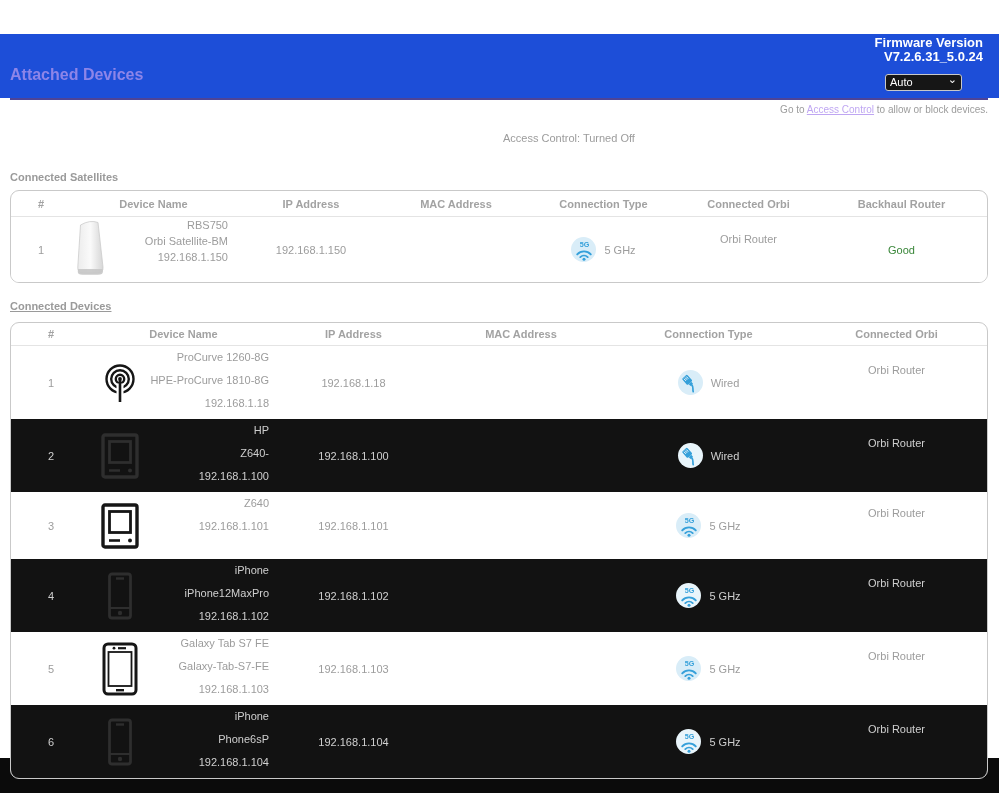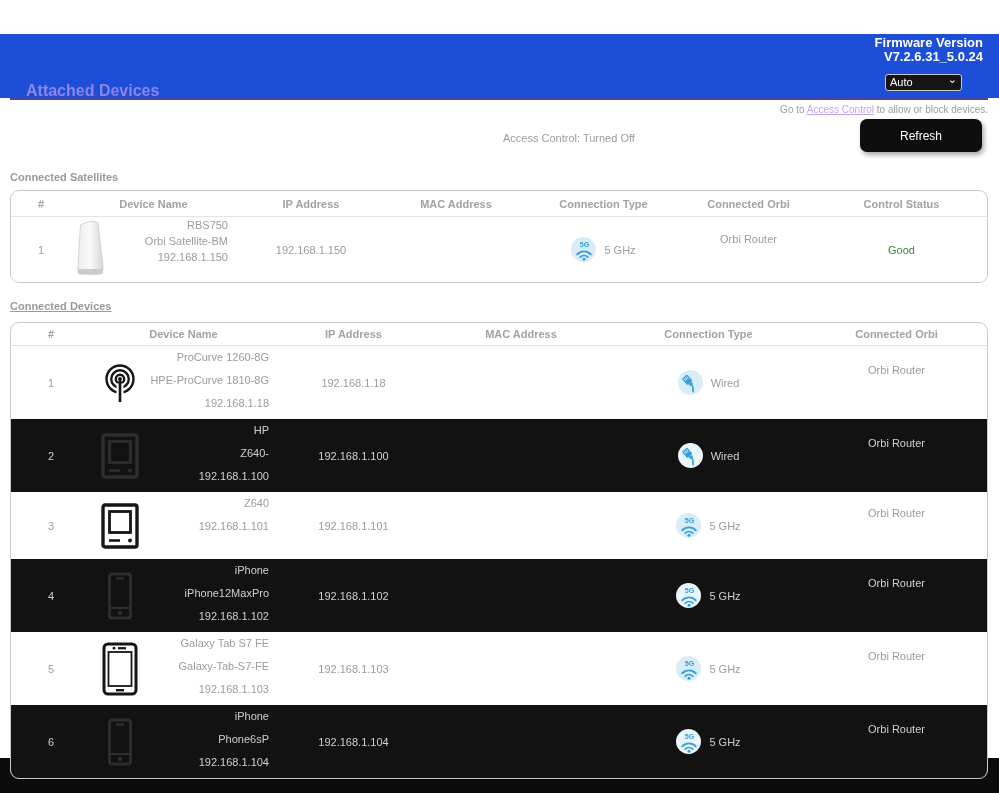--- a/index.html
+++ b/index.html
@@ -8,21 +8,21 @@
 
   
   .topbar{position:absolute;left:0;top:0;width:999px;height:64px;background:#1d4ed8;margin-top:34px;}
   .fw{position:absolute;right:16px;top:2px;text-align:right;color:#fff;font-weight:bold;font-size:13px;line-height:13.5px;}
   .selwrap{position:absolute;right:37px;top:38px;width:77px;height:17px;display:inline-block;}
   .autosel{appearance:none;-webkit-appearance:none;-moz-appearance:none;width:77px;height:17px;background:#161616;color:#fff;
     border:1px solid #c8c8c8;border-radius:3px;font-size:11px;padding:0 16px 0 4px;font-family:"Liberation Sans","DejaVu Sans",sans-serif;}
   .chev{position:absolute;right:5px;top:0px;color:#fff;font-size:11px;pointer-events:none;line-height:15px;}
 
   
-  .title{position:absolute;left:10px;top:66px;margin:16px;font-size:16px;font-weight:bold;color:#8d85e8;}
+  .title{position:absolute;left:10px;top:66px;margin:0;font-size:16px;font-weight:bold;color:#8d85e8;}
   .rule{position:absolute;left:10px;top:98px;width:978px;height:2px;background:#4e4496;}
   .goto{position:absolute;right:11px;top:104px;font-size:10px;color:#9c9c9c;white-space:nowrap;}
   .ac-link{color:#bfa6f2;text-decoration:underline;cursor:pointer;}
   .ac-status{position:absolute;left:503px;top:132px;font-size:11px;color:#9c9c9c;}
   .refresh{position:absolute;left:860px;top:119px;width:122px;height:33px;background:#0d0d0d;color:#fff;border:none;
     border-radius:7px;font-size:12px;font-family:"Liberation Sans","DejaVu Sans",sans-serif;cursor:pointer;
     box-shadow:2px 3px 5px rgba(0,0,0,0.35);}
   .seclabel{position:absolute;left:10px;font-size:11px;font-weight:bold;color:#9a9a9a;}
   .sat-label{top:171px;}
   .dev-label{top:300px;text-decoration:underline;}
@@ -69,32 +69,31 @@
     </span>
   </header>
 
   <h1 class="title">Attached Devices</h1>
   <div class="rule"></div>
 
   <div class="goto"><span>Go to </span><a class="ac-link" href="#">Access Control</a><span> to allow or block devices.</span></div>
 
   <div class="ac-status">Access Control: Turned Off</div>
 
-  <button class="refresh">Refresh</button>
 
   <div class="seclabel sat-label">Connected Satellites</div>
   <div class="table sat-table" id="sat-table">
       <div class="trow thead" style="height:25px">
         <span class="th" style="width:60px">#</span>
         <span class="th" style="width:165px">Device Name</span>
         <span class="th" style="width:150px">IP Address</span>
         <span class="th" style="width:140px">MAC Address</span>
         <span class="th" style="width:155px">Connection Type</span>
         <span class="th" style="width:135px">Connected Orbi</span>
-        <span class="th" style="width:171px">Control Status</span>
+        <span class="th" style="width:171px">Backhaul Router</span>
       </div>
       <div class="trow tr" style="height:65px">
         <div class="td" style="width:60px">1</div>
         <div class="td c-dev" style="width:165px;padding-left:2px;box-sizing:border-box">
           <span class="dev-icon" style="width:36px">
             <svg width="36" height="60" viewBox="0 0 36 60">
       <defs>
                 <linearGradient id="og" x1="0" y1="0" x2="1" y2="0">
         <stop offset="0" stop-color="#ececec"></stop>
                   <stop offset="0.5" stop-color="#fafafa"></stop>

